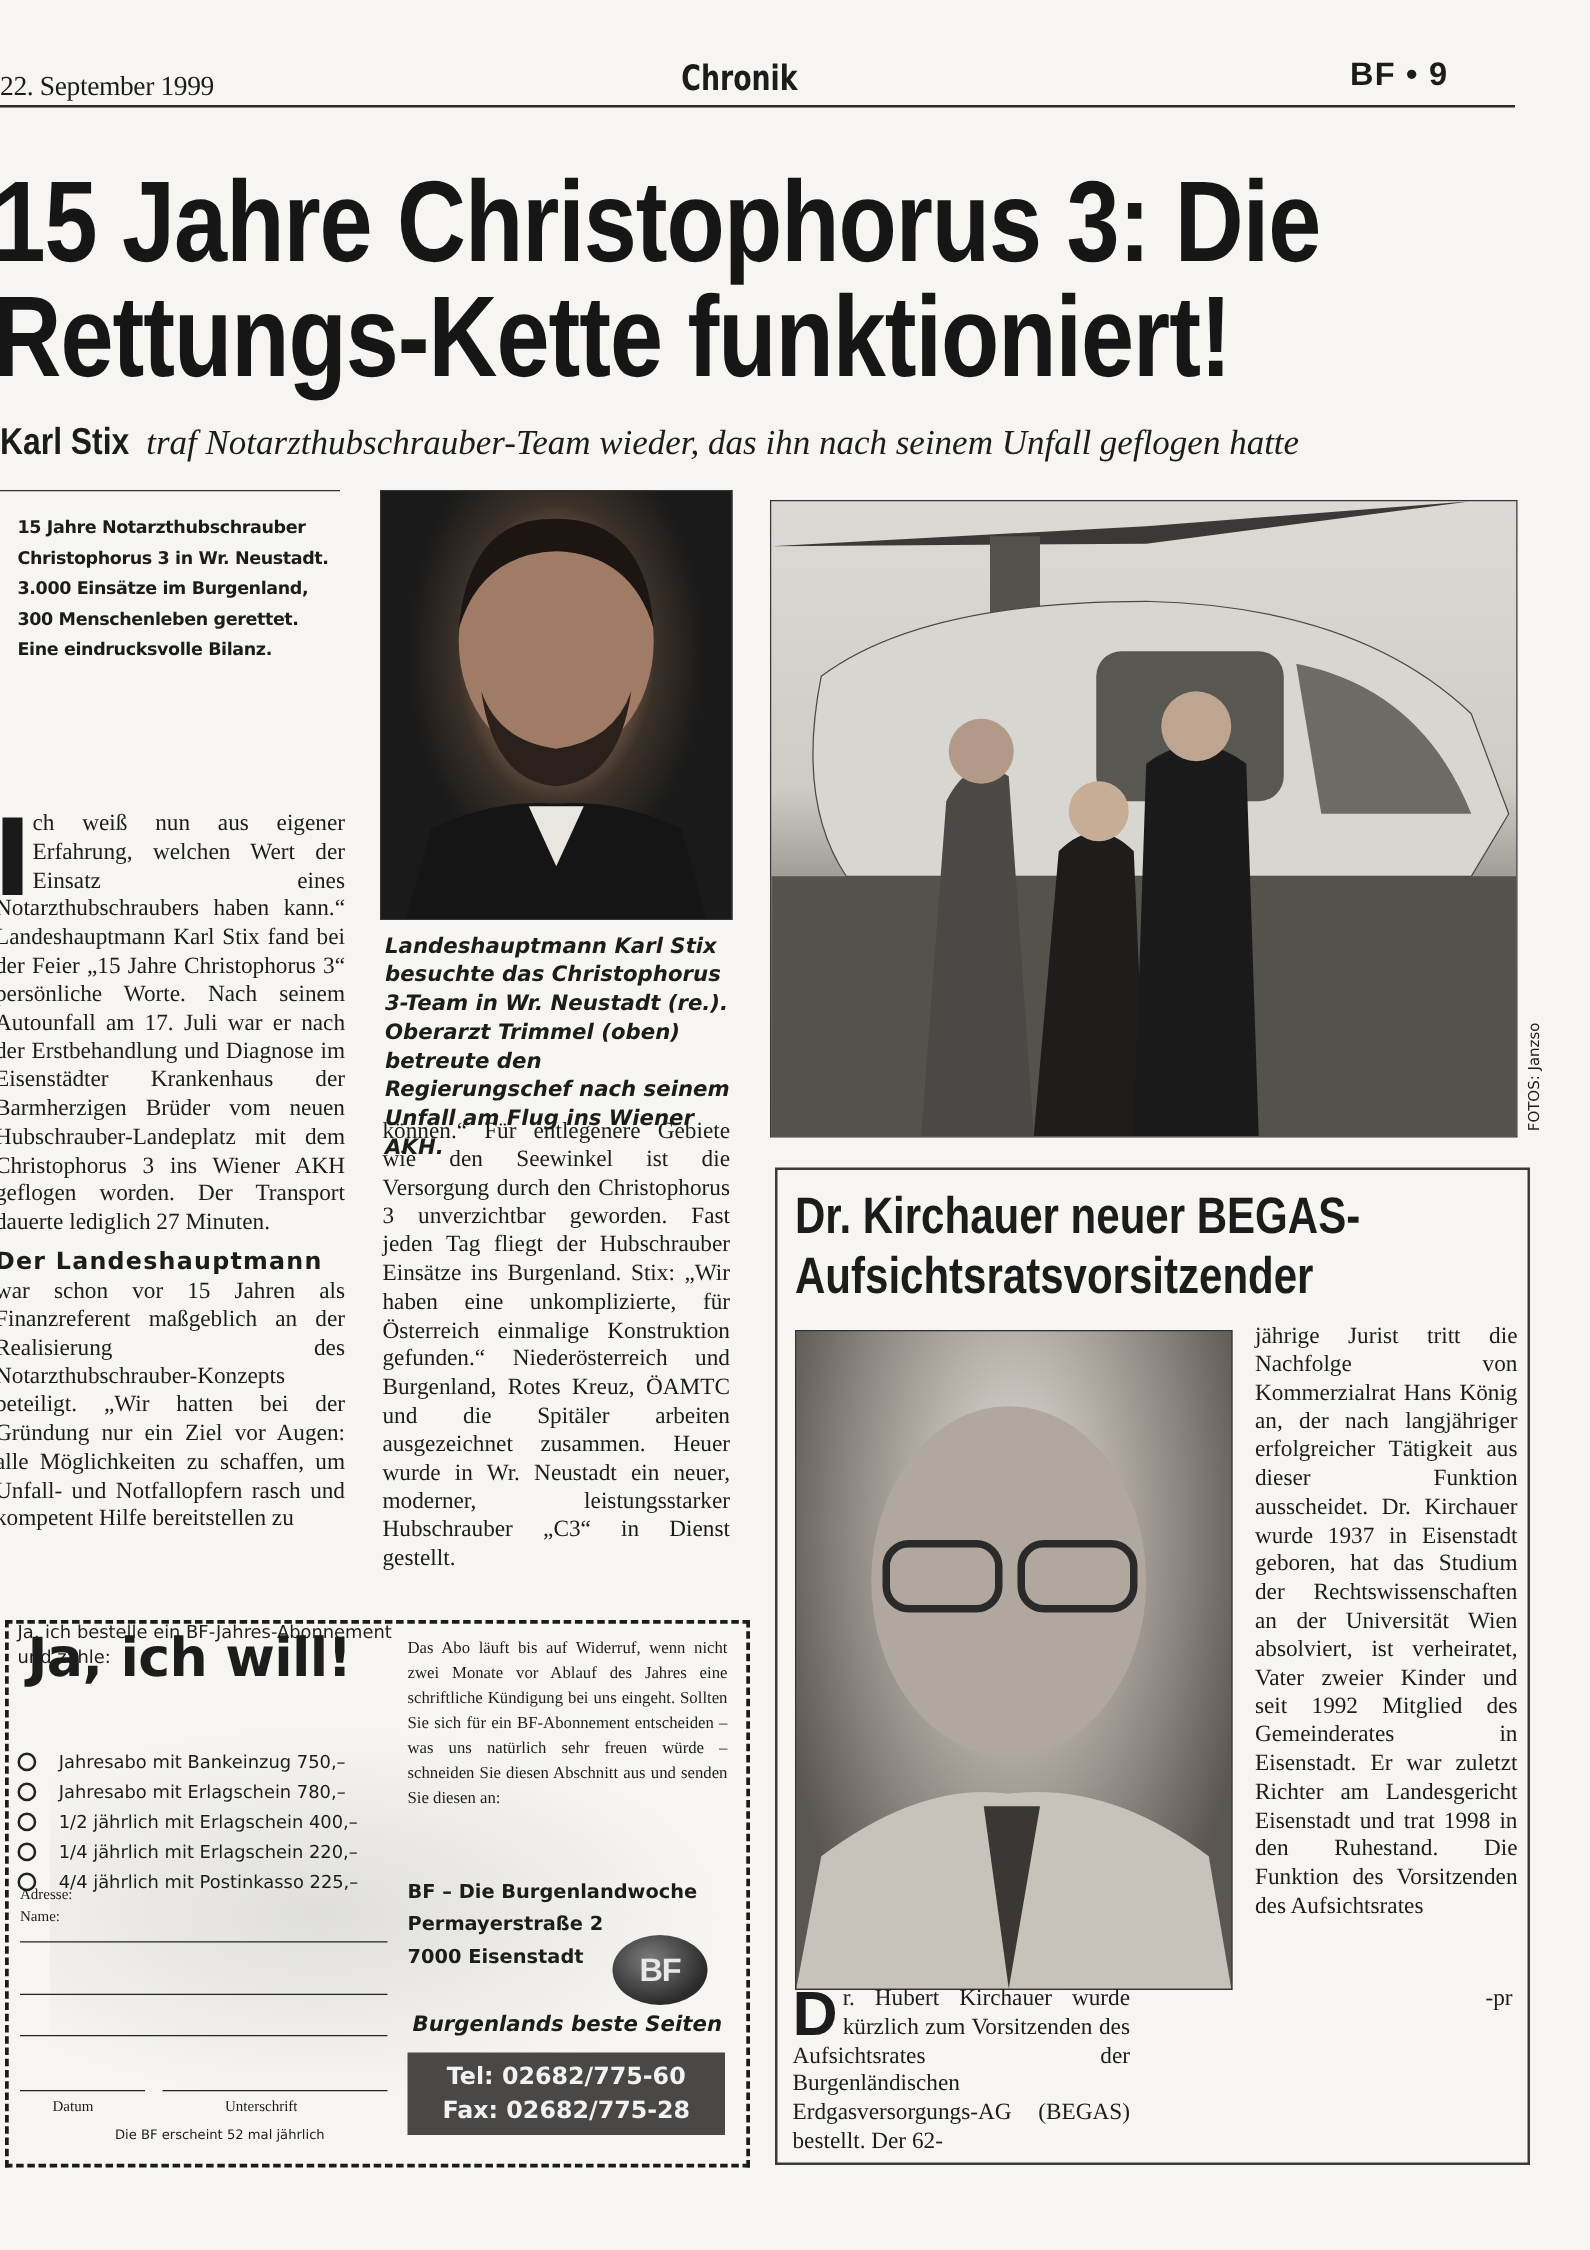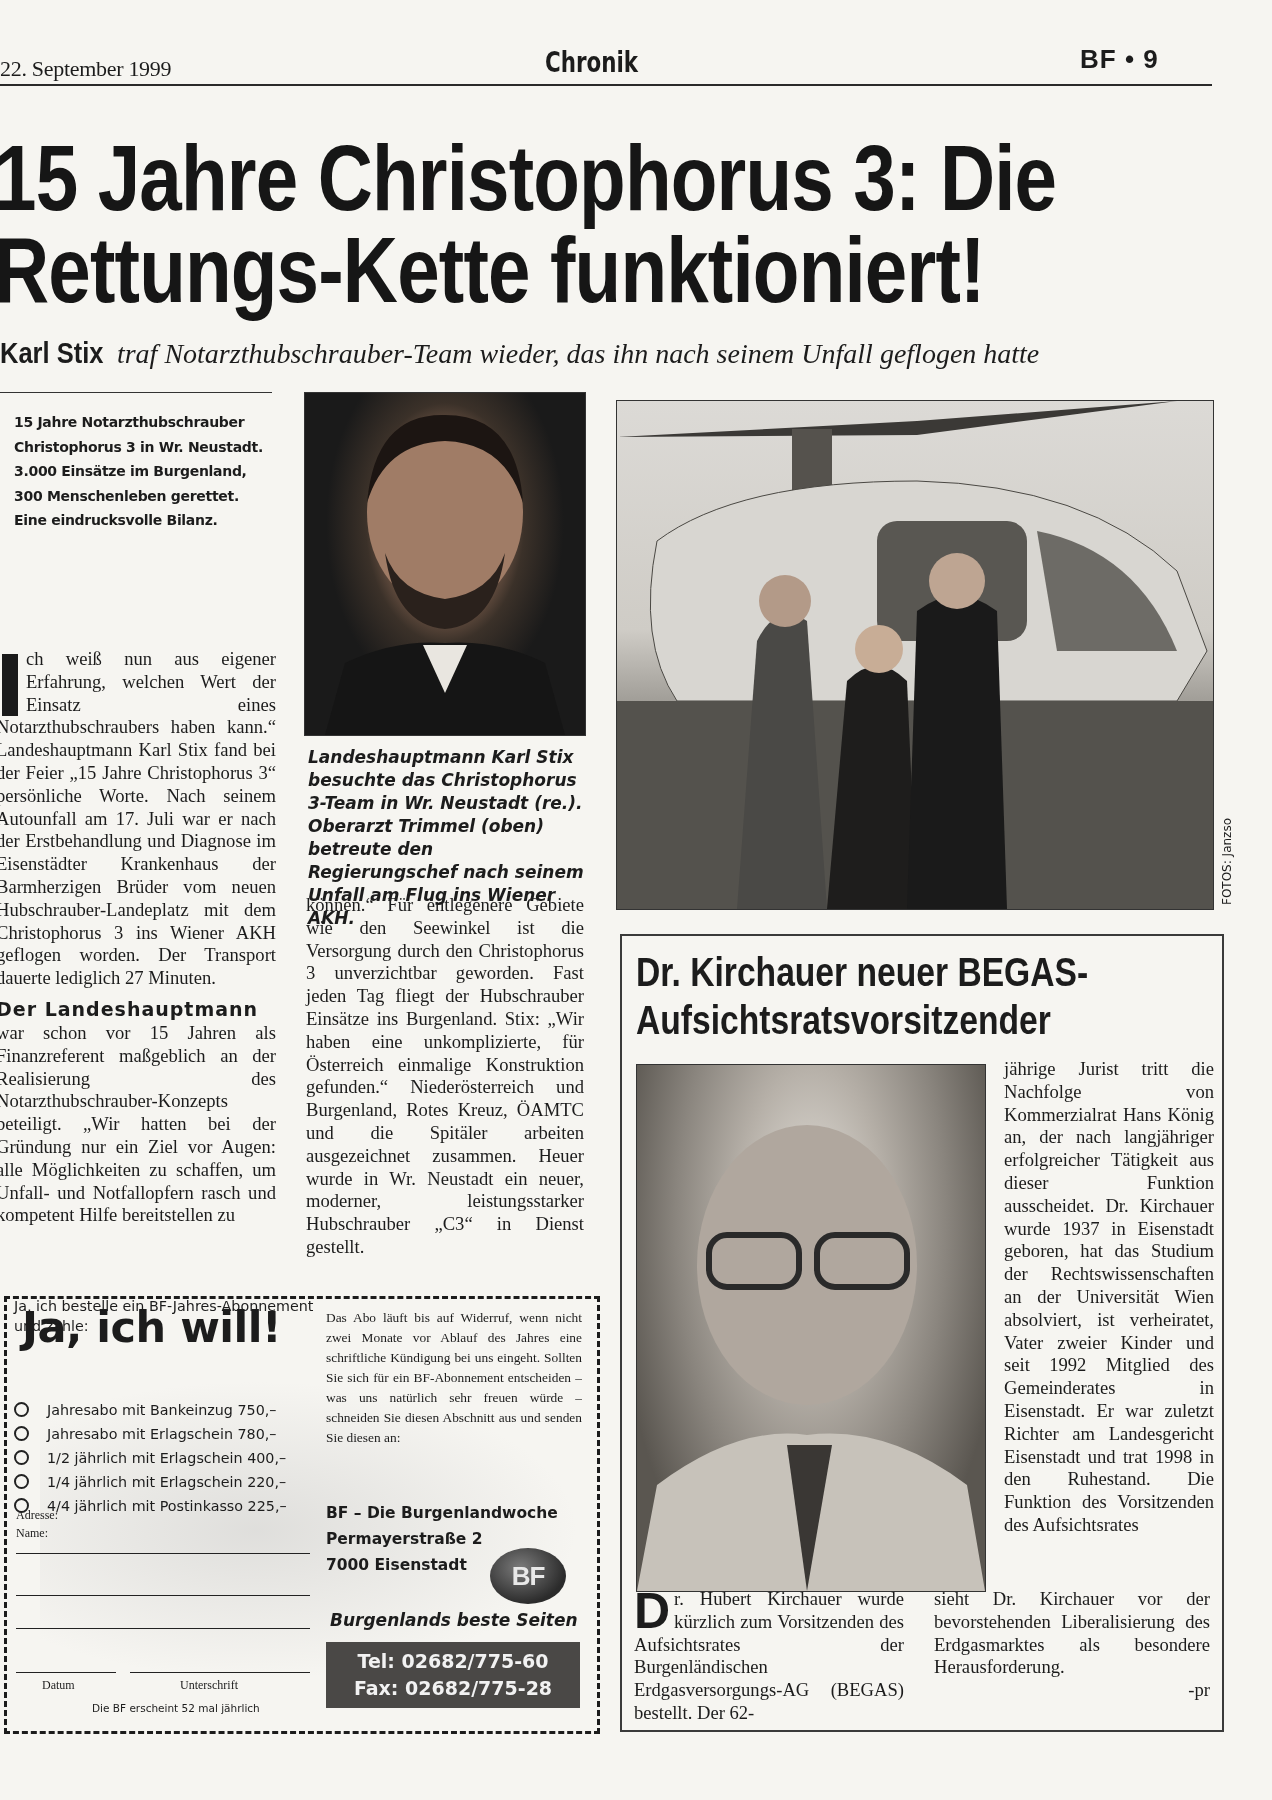--- a/index.html
+++ b/index.html
@@ -140,21 +140,20 @@
     <path d="M150 380 L170 526 L195 380Z" fill="#3a3734"></path>
   </svg>
 </div>
 <div class="abs body-col" id="begas-col-right">jährige Jurist tritt die Nachfolge von Kommerzialrat Hans König an, der nach langjähriger erfolgreicher Tätigkeit aus dieser Funktion ausscheidet. Dr. Kirchauer wurde 1937 in Eisenstadt geboren, hat das Studium der Rechtswissenschaften an der Universität Wien absolviert, ist verheiratet, Vater zweier Kinder und seit 1992 Mitglied des Gemeinderates in Eisenstadt. Er war zuletzt Richter am Landesgericht Eisenstadt und trat 1998 in den Ruhestand. Die Funktion des Vorsitzenden des Aufsichtsrates</div>
 <div class="abs body-col" id="begas-bottom">
   <div class="c1">
     <span class="dc">D</span>
     <span>r. Hubert Kirchauer wurde kürzlich zum Vorsitzenden des Aufsichtsrates der Burgenländischen Erdgasversorgungs-AG (BEGAS) bestellt. Der 62-</span>
   </div>
   <div class="c2">
-    <span>sieht Dr. Kirchauer vor der bevorstehenden Liberalisierung des Erdgasmarktes als besondere Herausforderung.</span>
     <span class="byline">-pr</span>
   </div>
 </div>
 
 <div class="abs" id="coupon"></div>
 <div class="abs" id="coupon-wm"></div>
 <div class="abs" id="coupon-title">Ja, ich will!</div>
 <div class="abs" id="coupon-intro">Ja, ich bestelle ein BF-Jahres-Abonnement und zahle:</div>
 <ul class="abs" id="coupon-opts">
   <li>

